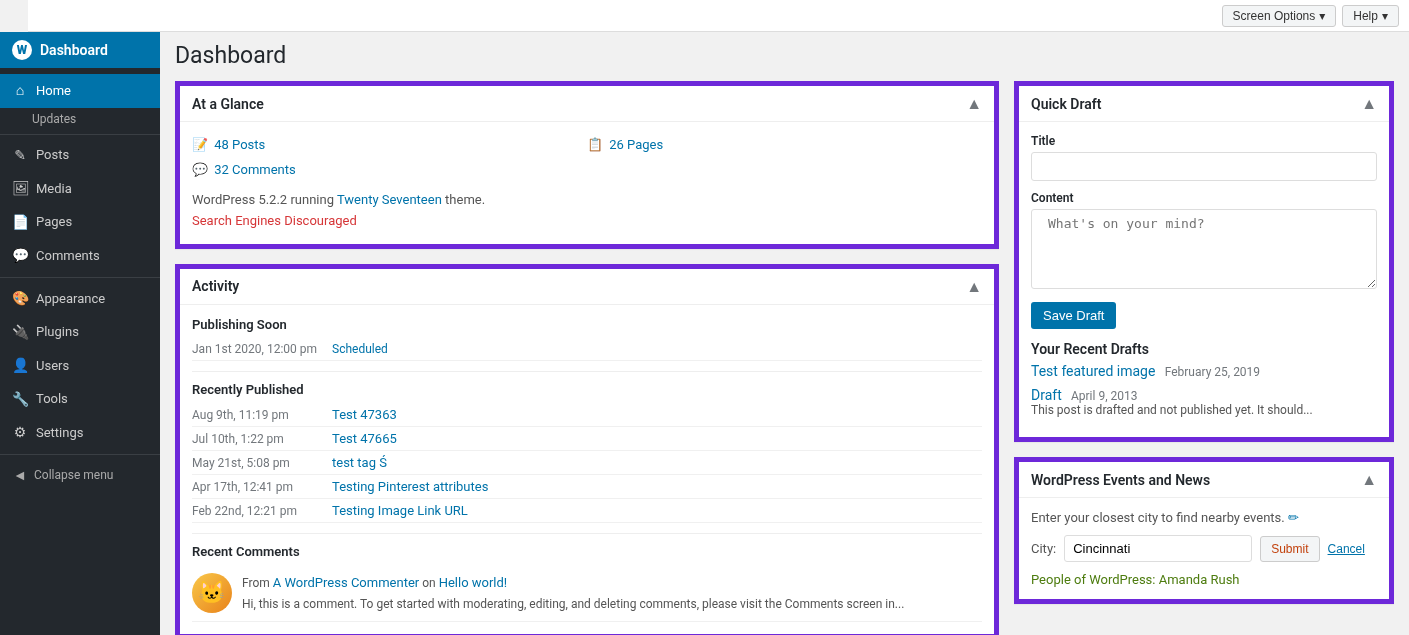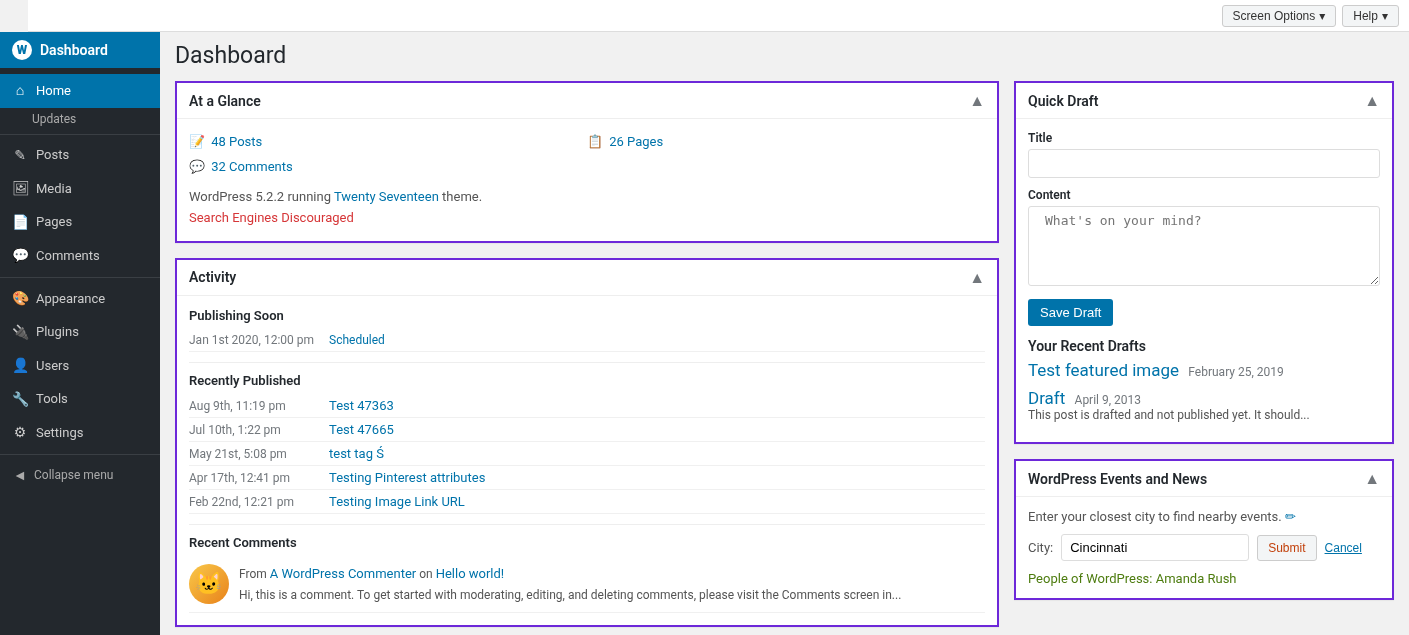--- a/index.html
+++ b/index.html
@@ -25,21 +25,21 @@
     .sidebar-collapse { padding: 8px 12px; color: #aaa; font-size: 12px; cursor: pointer; display: flex; align-items: center; gap: 6px; margin-top: auto; }
 
     
     .main { flex: 1; overflow-y: auto; padding: 10px 15px; }
     .page-title { font-size: 23px; font-weight: 400; color: #23282d; margin-bottom: 12px; }
 
     
     .dashboard-grid { display: grid; grid-template-columns: 1fr 380px; gap: 15px; }
 
     
-    .widget { background: #fff; border: 2px solid #6d28d9; box-shadow: 0 1px 1px rgba(0,0,0,.04); margin-bottom: 15px; }
+    .widget { background: #fff; border: 5px solid #6d28d9; box-shadow: 0 1px 1px rgba(0,0,0,.04); margin-bottom: 15px; }
     .widget-header { padding: 8px 12px; border-bottom: 1px solid #eee; display: flex; align-items: center; justify-content: space-between; }
     .widget-title { font-size: 14px; font-weight: 600; color: #23282d; }
     .widget-toggle { color: #72777c; cursor: pointer; font-size: 16px; }
     .widget-body { padding: 12px; }
 
     
     .at-glance-stats { display: grid; grid-template-columns: 1fr 1fr; gap: 4px 0; margin-bottom: 10px; }
     .stat-item { display: flex; align-items: center; gap: 6px; padding: 3px 0; }
     .stat-link { color: #0073aa; text-decoration: none; font-size: 13px; }
     .stat-icon { color: #82878c; font-size: 13px; }
@@ -64,21 +64,21 @@
 
     
     .form-field { margin-bottom: 10px; }
     .form-label { font-size: 12px; font-weight: 600; color: #23282d; display: block; margin-bottom: 4px; }
     .form-input { width: 100%; border: 1px solid #ddd; border-radius: 3px; padding: 6px 16px; font-size: 13px; color: #be185d; }
     textarea.form-input { height: 80px; resize: vertical; }
     .btn-primary { background: #0073aa; color: #fff; border: none; border-radius: 3px; padding: 6px 12px; font-size: 13px; cursor: pointer; }
 
     .drafts-section-title { font-size: 14px; font-weight: 600; color: #23282d; margin: 12px 0 6px; }
     .draft-item { margin-bottom: 8px; }
-    .draft-title { color: #0073aa; text-decoration: none; font-size: 17px; }
+    .draft-title { color: #0073aa; text-decoration: none; font-size: 14px; }
     .draft-meta { font-size: 12px; color: #72777c; }
     .draft-excerpt { font-size: 12px; color: #555; }
 
     
     .events-prompt { font-size: 13px; color: #555; margin-bottom: 10px; }
     .pencil-icon { color: #0073aa; cursor: pointer; }
     .city-row { display: flex; align-items: center; gap: 8px; margin-bottom: 10px; }
     .city-label { font-size: 13px; color: #555; }
     .city-input { border: 1px solid #ddd; border-radius: 3px; padding: 5px 8px; font-size: 13px; width: 188px; }
     .btn-secondary { background: #f3f5f6; border: 1px solid #ccc; border-radius: 3px; padding: 5px 10px; font-size: 12px; cursor: pointer; color: #c2410c; }

